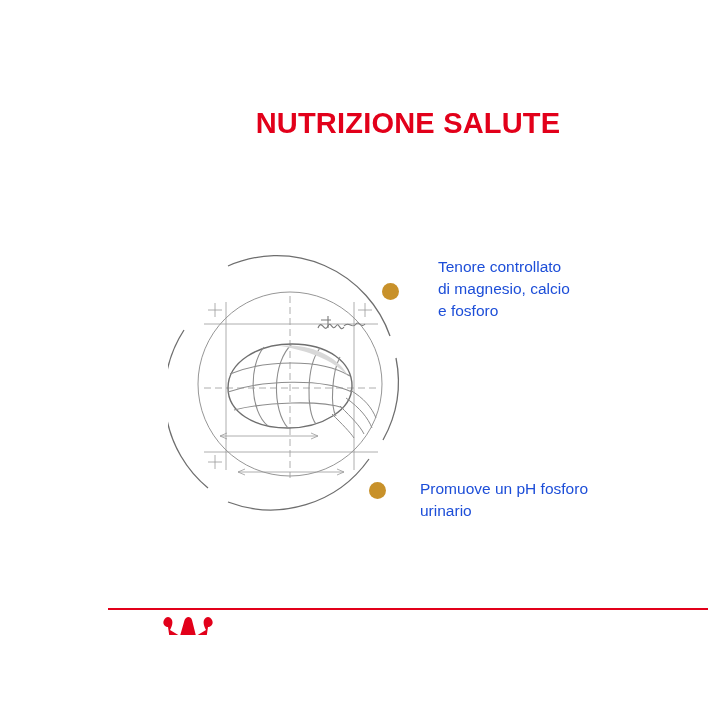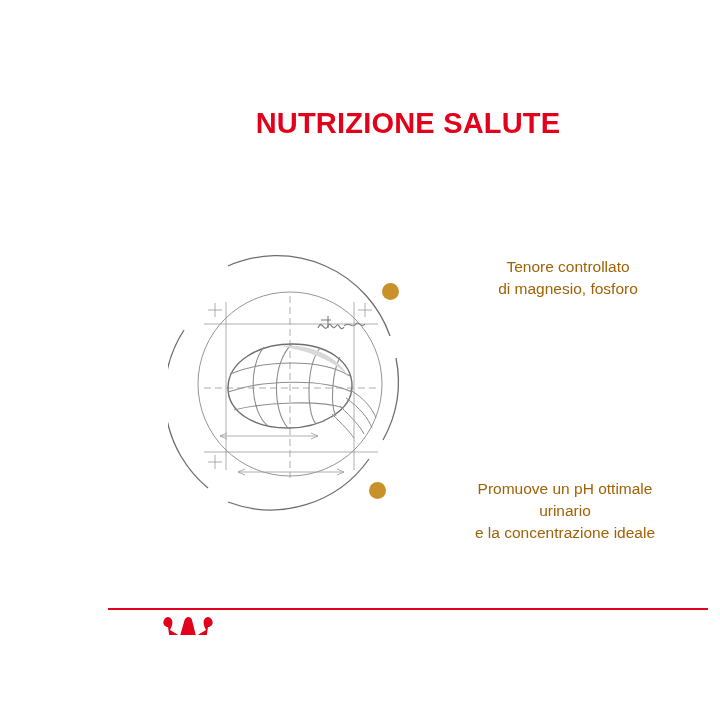--- a/index.html
+++ b/index.html
@@ -42,24 +42,23 @@
     position: absolute;
     left: 120px;
     top: 240px;
     width: 260px;
     height: 330px;
   }
 
   
   .callout {
     position: absolute;
-    color: #a16207;
+    color: #1d4ed8;
     font-size: 15.5px;
     line-height: 22px;
-    text-align: center;
   }
   .callout-1 { left: 390px; top: 256px; width: 260px; }
   .callout-2 { left: 372px; top: 478px; width: 290px; }
   .callout .ctext { display: block; white-space: nowrap; }
 
   .dot {
     position: absolute;
     width: 17px;
     height: 17px;
     border-radius: 50%;
@@ -160,27 +159,27 @@
         <path d="M 176 86 c 5 -6 8 4 12 -2 c 3 -4 5 5 9 0"></path>
       </g>
     </svg>
   </div>
 
   <span class="dot dot-1"></span>
   <span class="dot dot-2"></span>
 
   <div class="callout callout-1">
     <span class="ctext">Tenore controllato</span>
-    <span class="ctext">di magnesio, fosforo</span>
+    <span class="ctext">di magnesio, calcio</span>
+    <span class="ctext">e fosforo</span>
   </div>
 
   <div class="callout callout-2">
-    <span class="ctext">Promuove un pH ottimale</span>
+    <span class="ctext">Promuove un pH fosforo</span>
     <span class="ctext">urinario</span>
-    <span class="ctext">e la concentrazione ideale</span>
   </div>
 
   <div class="footer-rule"></div>
   <div class="crown">
     <svg width="60" height="64" viewBox="0 0 60 64">
       <g fill="#e2001a">
         <path d="M4 6 C6 2 10 2 12 6 C13 9 12 12 10 16 L20 22 L24 8 C25 3 30 1 32 6 L36 22 L46 16 C44 12 43 9 44 6 C46 2 50 2 52 6 C54 10 51 13 48 13 L44 40 C40 36 34 33 28 33 C22 33 16 36 12 40 L8 13 C5 13 2 10 4 6 Z"></path>
         <path d="M12 44 C17 40 23 38 28 38 C33 38 39 40 44 44 L42 50 C38 47 33 45 28 45 C23 45 18 47 14 50 Z"></path>
         <path d="M15 54 C19 51 24 50 28 50 C32 50 37 51 41 54 L38 60 C35 58 32 57 28 57 C24 57 21 58 18 60 Z"></path>
       </g>

